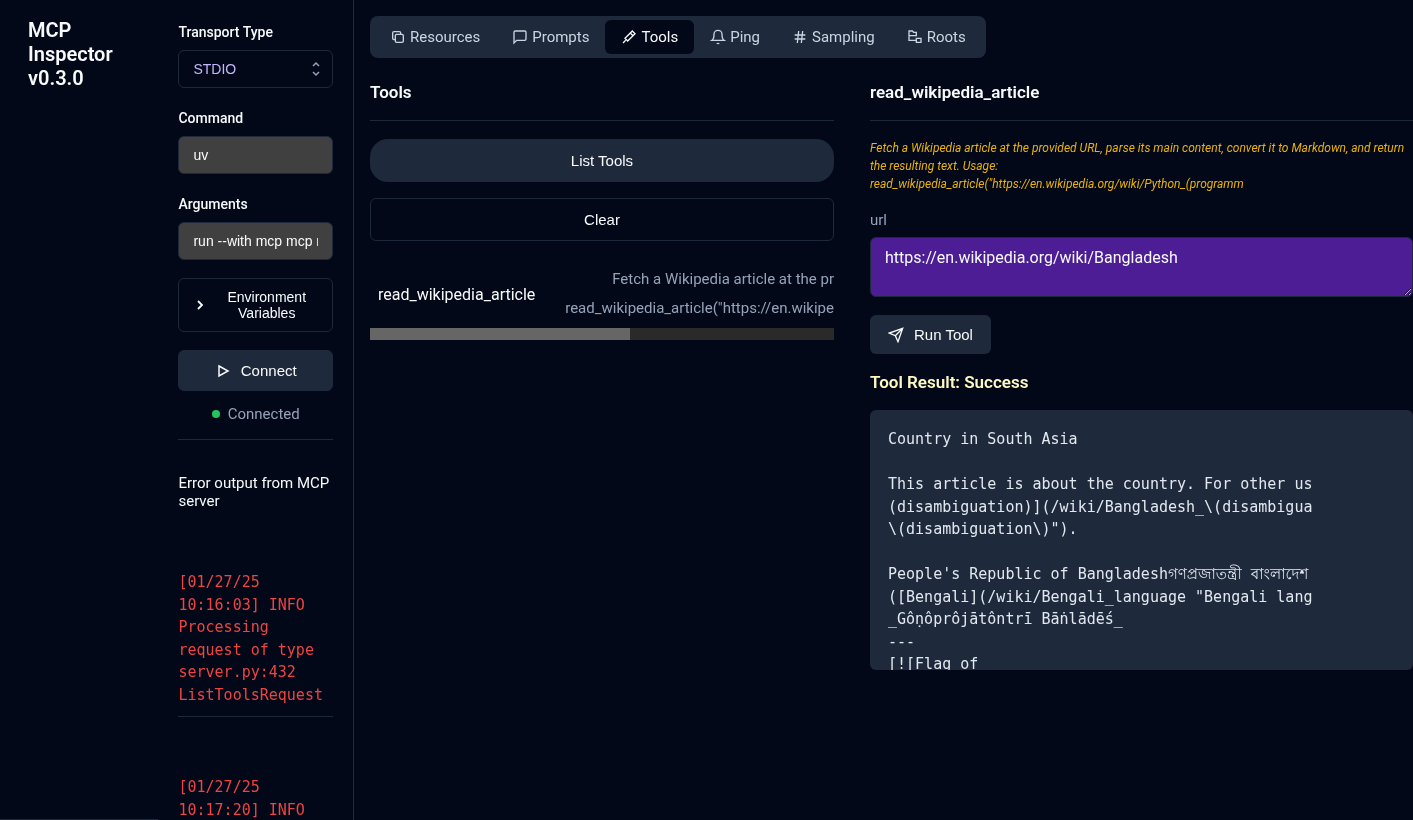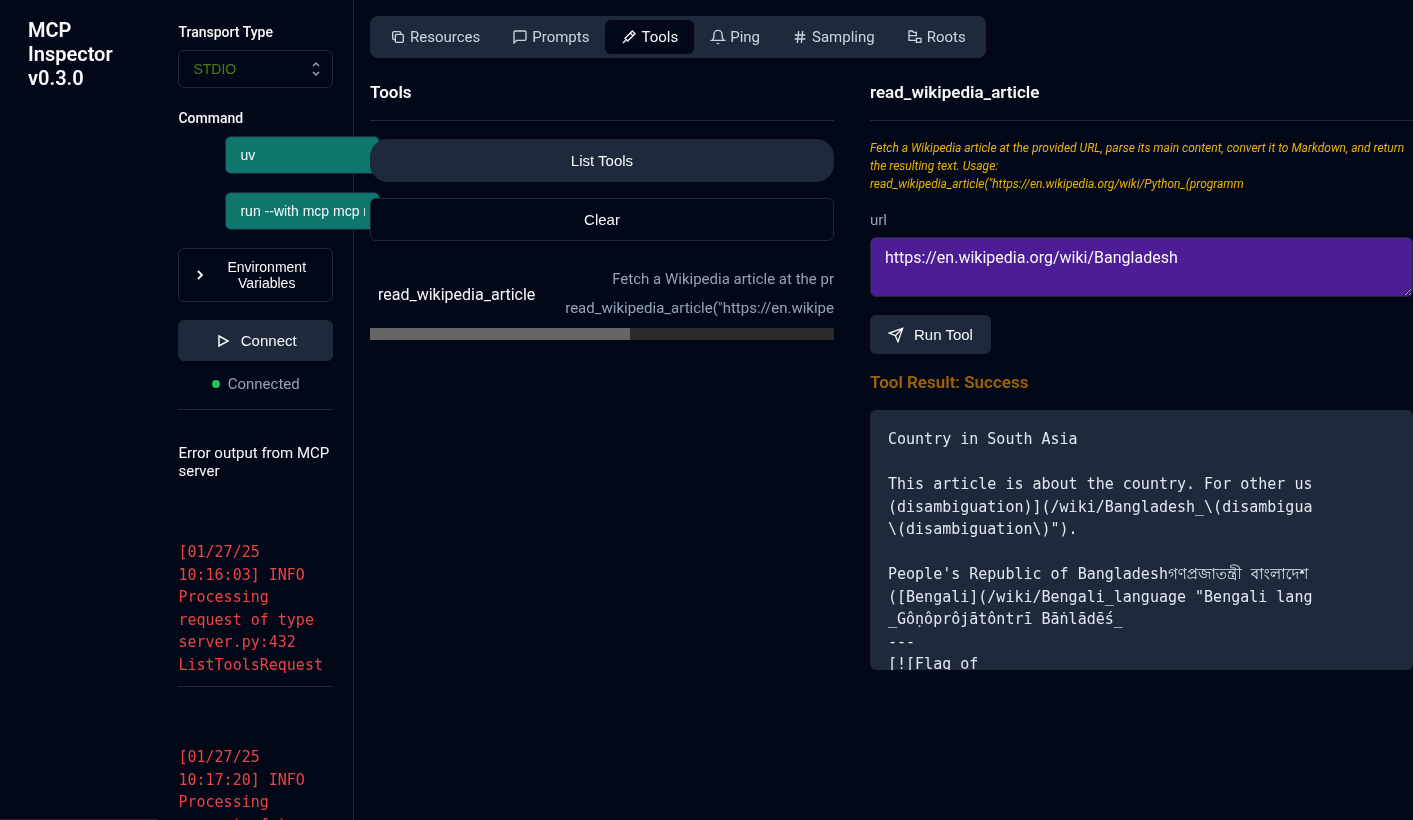--- a/index.html
+++ b/index.html
@@ -41,45 +41,44 @@
   margin-bottom: 10px;
   margin-top: 4px;
 }
 .select-wrap {
   position: relative;
 }
 .select {
   width: 100%;
   background: #020817;
   border: 1px solid #1e293b;
-  color: #4d7c0f;
+  color: #c4b5fd;
   padding: 10px 14px;
   border-radius: 6px;
   font-size: 14px;
   appearance: none;
   cursor: pointer;
 }
 .select-chevrons {
   position: absolute;
   right: 10px;
   top: 50%;
   transform: translateY(-50%);
   color: #94a3b8;
   pointer-events: none;
 }
 .input-text {
   width: 100%;
-  background: #0f766e;
+  background: #404040;
   border: 1px solid #1e293b;
   color: #f8fafc;
   padding: 10px 14px;
   border-radius: 6px;
   font-size: 14px;
   margin-bottom: 18px;
-  margin-left: 47px;
 }
 .btn-outline {
   width: 100%;
   background: #020817;
   border: 1px solid #1e293b;
   color: #f8fafc;
   padding: 10px 14px;
   border-radius: 6px;
   font-size: 14px;
   cursor: pointer;
@@ -303,21 +302,21 @@
   font-size: 15px;
   cursor: pointer;
   display: inline-flex;
   align-items: center;
   gap: 10px;
   margin-bottom: 18px;
 }
 .result-title {
   font-size: 17px;
   font-weight: 600;
-  color: #a16207;
+  color: #fef9c3;
   margin-bottom: 18px;
 }
 .result-box {
   background: #1e293b;
   border-radius: 6px;
   padding: 18px 18px;
   font-family: ui-monospace, "SF Mono", Menlo, Consolas, monospace;
   font-size: 15px;
   line-height: 1.5;
   color: #e2e8f0;
@@ -347,20 +346,21 @@
         <span class="select-chevrons icon">
           <svg width="14" height="18" viewBox="0 0 14 18" fill="none" stroke="currentColor" stroke-width="1.5">
               <path d="M4 6l3-3 3 3M4 12l3 3 3-3"></path>
             </svg>
         </span>
       </div>
 
       <div class="form-label">Command</div>
       <input class="input-text" type="text" value="uv" style="">
 
+      <div class="form-label">Arguments</div>
       <input class="input-text" type="text" value="run --with mcp mcp run src/mcp_wiki/se" style="">
 
       <button class="btn-outline">
         <span class="icon">
           <svg width="14" height="14" viewBox="0 0 14 14" fill="none" stroke="currentColor" stroke-width="1.8">
               <path d="M5 3l4 4-4 4"></path>
             </svg>
         </span>
         <span>Environment Variables</span>
       </button>

